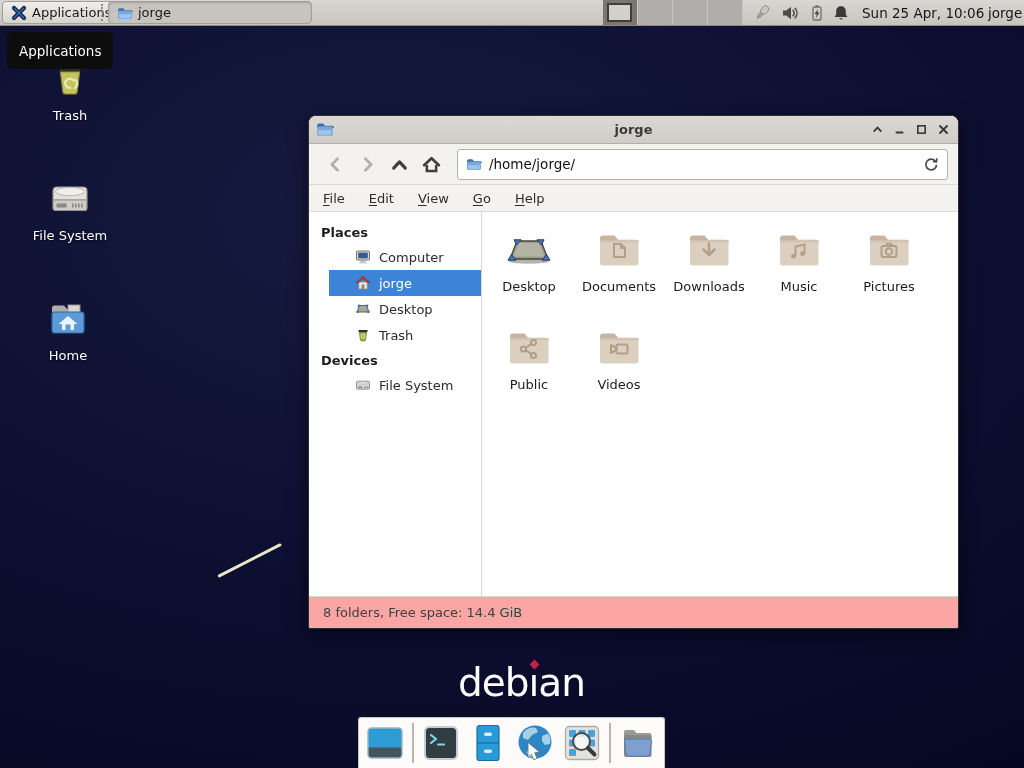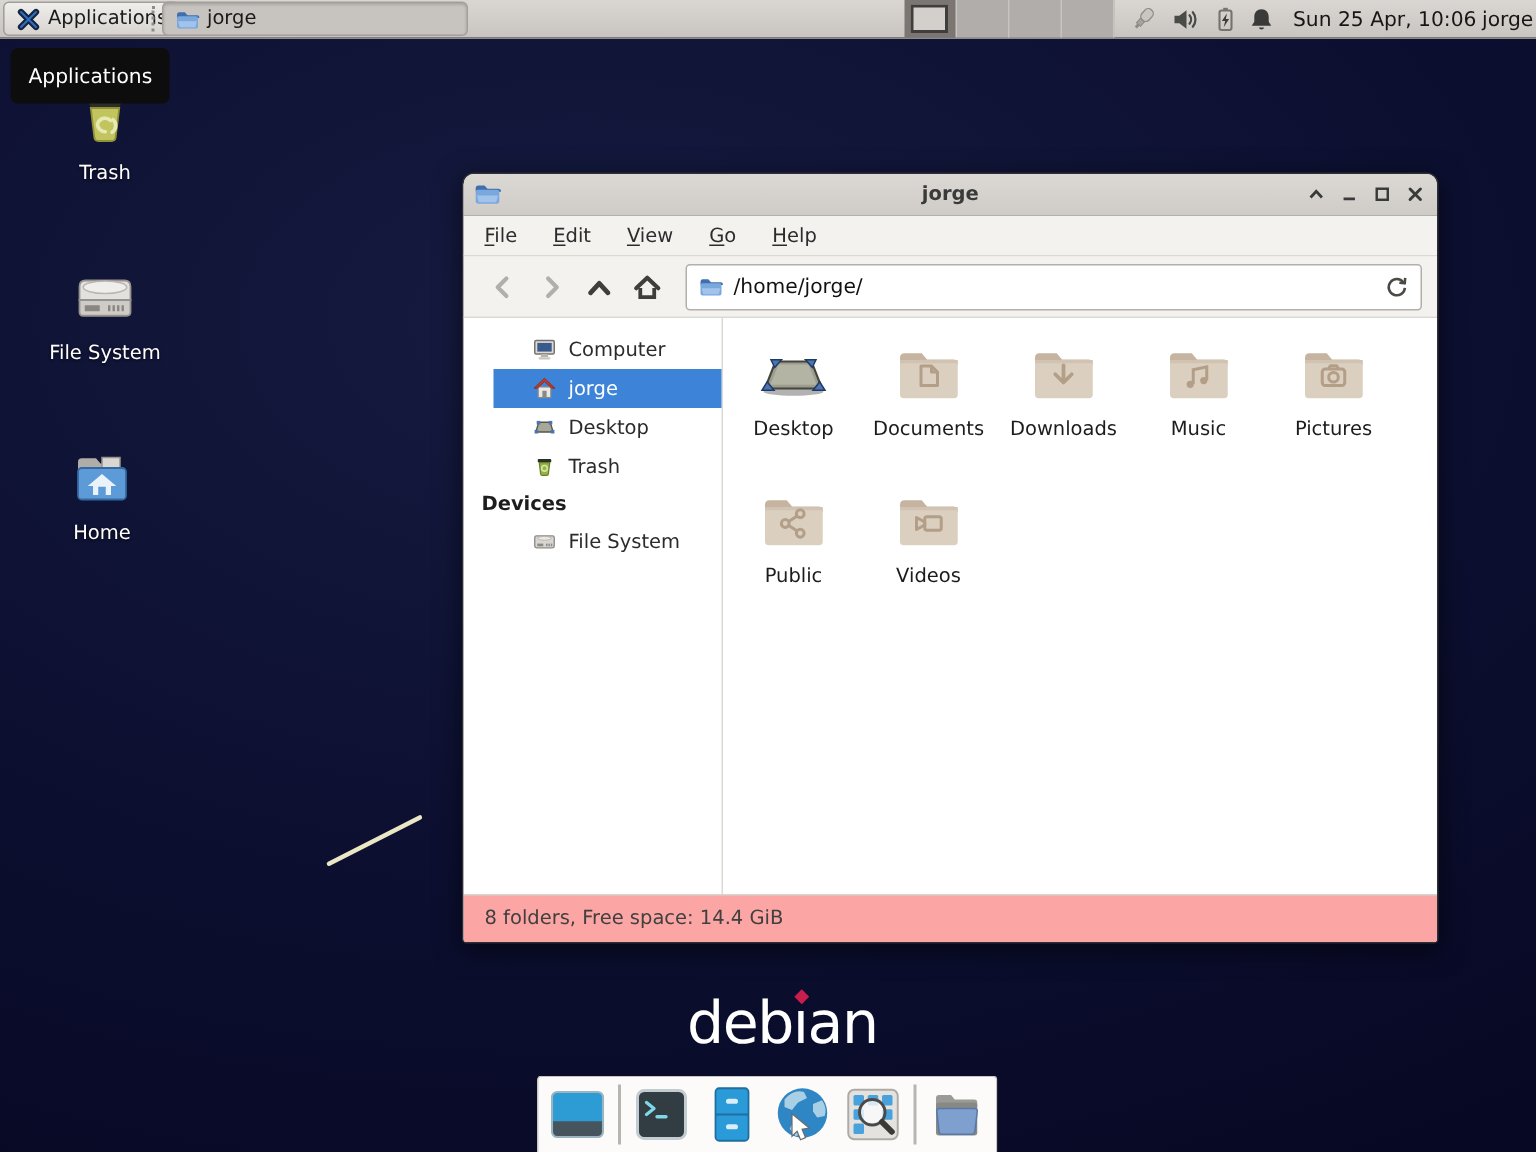--- a/index.html
+++ b/index.html
@@ -408,60 +408,61 @@
             <use href="#sym-min"></use>
           </svg>
         <svg class="wctl">
             <use href="#sym-max"></use>
           </svg>
         <svg class="wctl">
             <use href="#sym-close"></use>
           </svg>
       </div>
     </div>
+    <div id="toolbar">
+      <div class="tbtn">
+          <svg class="dis">
+            <use href="#sym-chev-left"></use>
+          </svg>
+        </div>
+      <div class="tbtn">
+          <svg class="dis">
+            <use href="#sym-chev-right"></use>
+          </svg>
+        </div>
+      <div class="tbtn">
+          <svg class="ena">
+            <use href="#sym-chev-up"></use>
+          </svg>
+        </div>
+      <div class="tbtn">
+          <svg class="ena">
+            <use href="#sym-home-tb"></use>
+          </svg>
+        </div>
+      <div id="pathbar">
+        <svg width="16" height="16">
+            <use href="#sym-folder-blue"></use>
+          </svg>
+        <span id="path-text">/home/jorge/</span>
+        <svg id="reload">
+            <use href="#sym-reload"></use>
+          </svg>
+      </div>
+    </div>
     <div id="menubar">
       <span class="menu-item mnemonic"><u>F</u>ile</span>
       <span class="menu-item mnemonic"><u>E</u>dit</span>
       <span class="menu-item mnemonic"><u>V</u>iew</span>
       <span class="menu-item mnemonic"><u>G</u>o</span>
       <span class="menu-item mnemonic"><u>H</u>elp</span>
     </div>
-    <div id="toolbar">
-      <div class="tbtn">
-          <svg class="dis">
-            <use href="#sym-chev-left"></use>
-          </svg>
-        </div>
-      <div class="tbtn">
-          <svg class="dis">
-            <use href="#sym-chev-right"></use>
-          </svg>
-        </div>
-      <div class="tbtn">
-          <svg class="ena">
-            <use href="#sym-chev-up"></use>
-          </svg>
-        </div>
-      <div class="tbtn">
-          <svg class="ena">
-            <use href="#sym-home-tb"></use>
-          </svg>
-        </div>
-      <div id="pathbar">
-        <svg width="16" height="16">
-            <use href="#sym-folder-blue"></use>
-          </svg>
-        <span id="path-text">/home/jorge/</span>
-        <svg id="reload">
-            <use href="#sym-reload"></use>
-          </svg>
-      </div>
-    </div>
     <div id="winbody">
       <div id="sidebar">
+        <div class="side-header">Places</div>
         <div class="side-item">
           <svg>
               <use href="#sym-computer-16"></use>
             </svg>
           <span>Computer</span>
         </div>
         <div class="side-item selected">
           <svg>
               <use href="#sym-home-16"></use>
             </svg>

